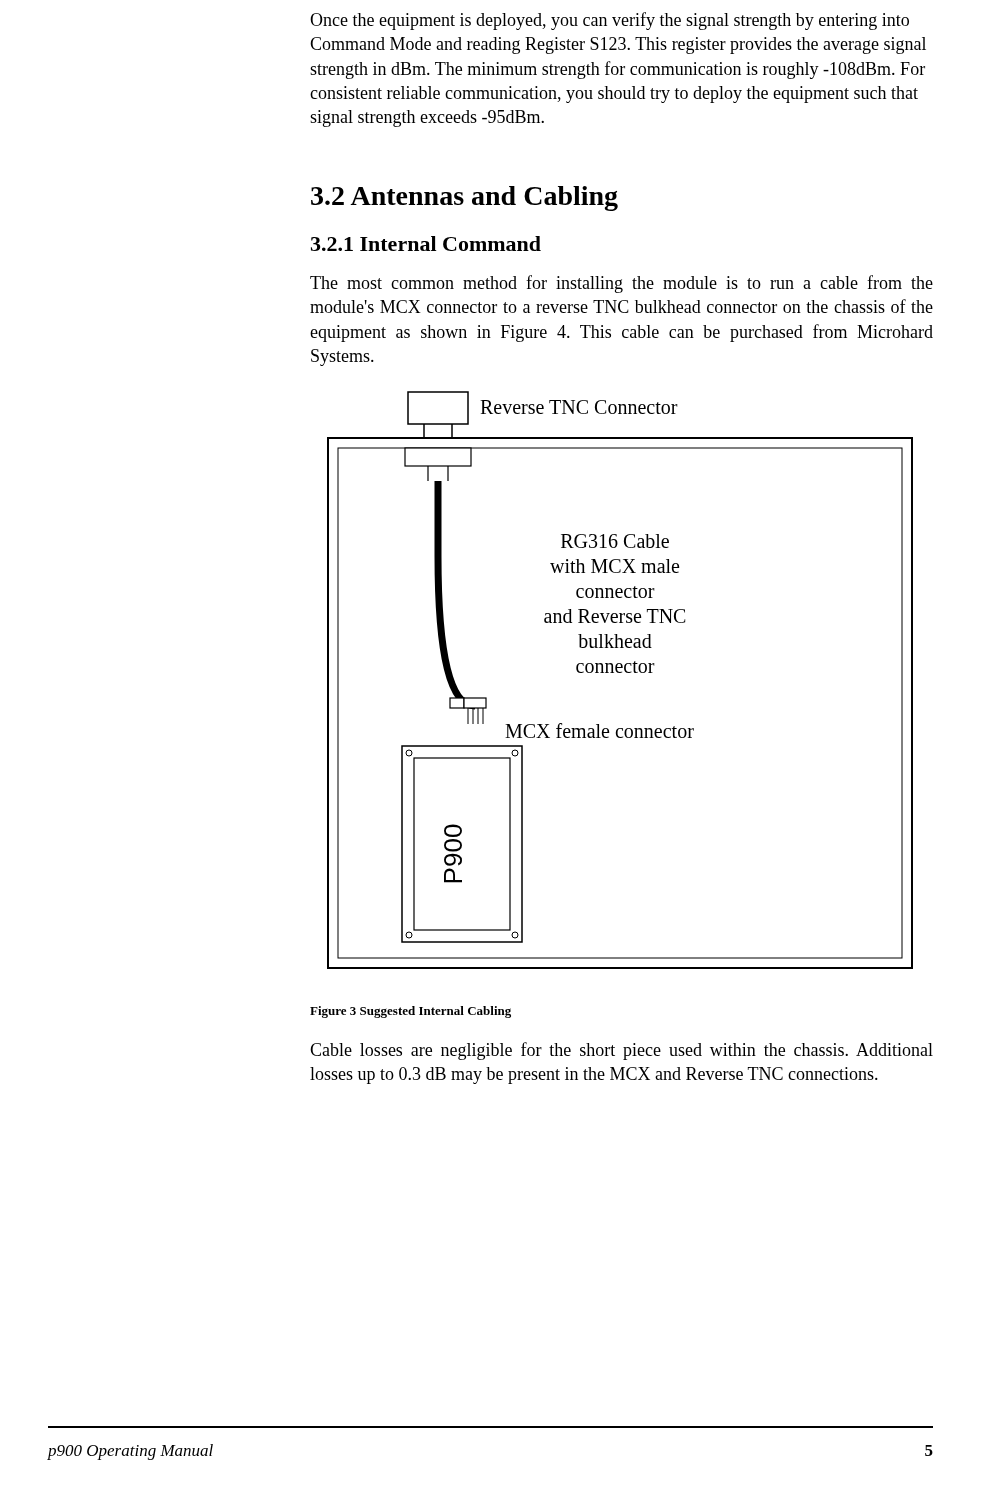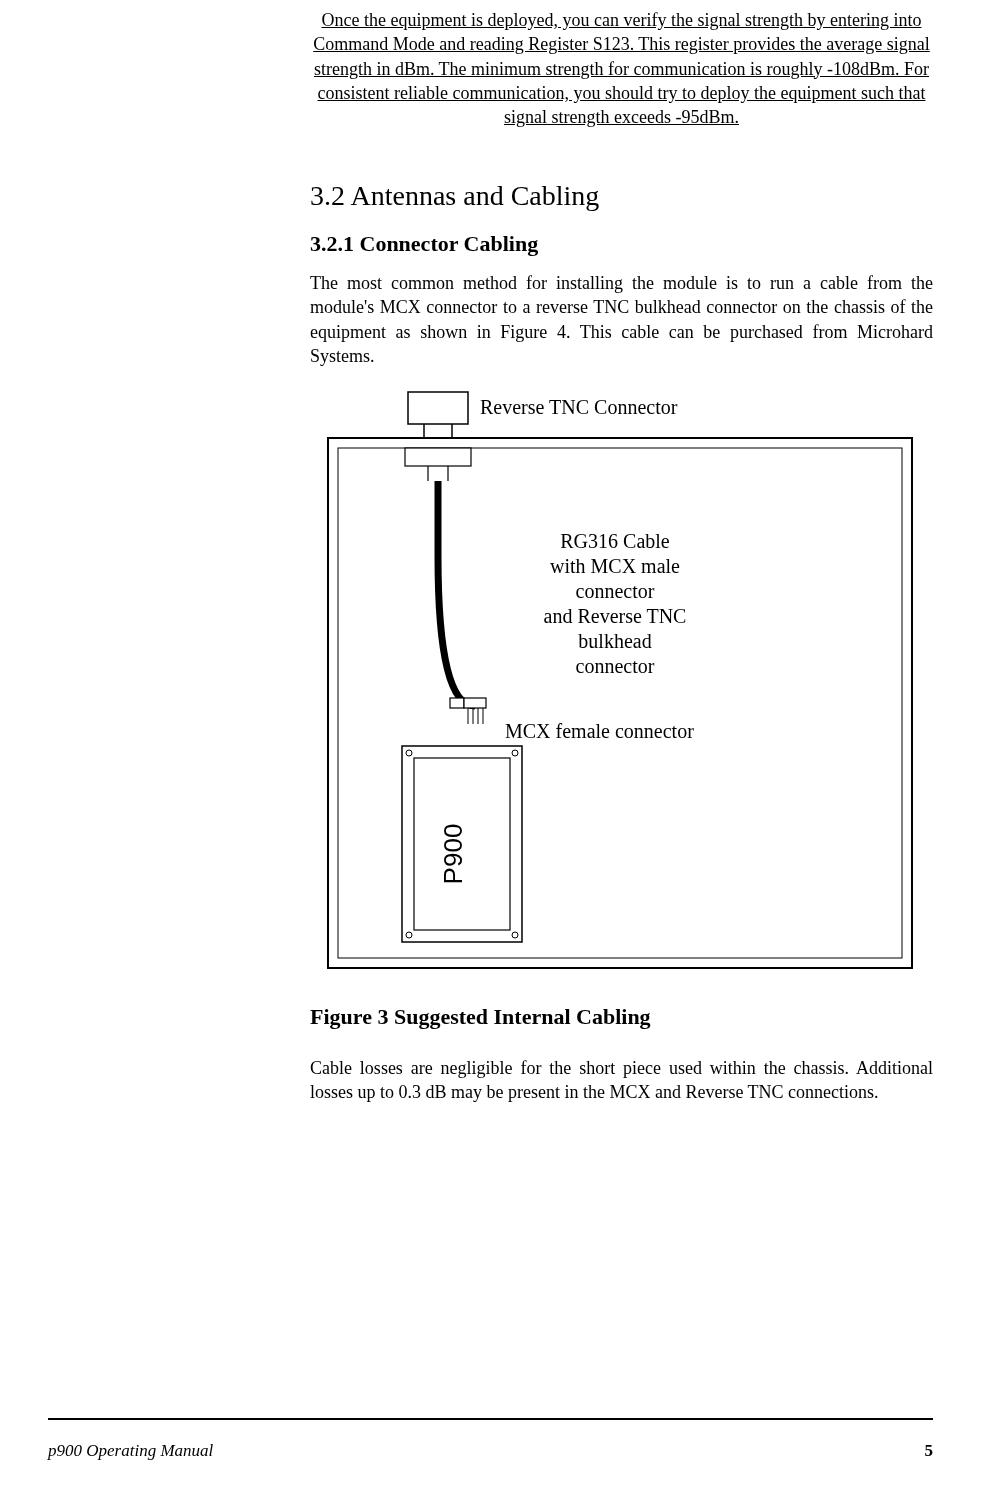--- a/index.html
+++ b/index.html
@@ -14,76 +14,75 @@
       position: relative;
       padding: 0;
     }
     .content {
       position: absolute;
       left: 310px;
       right: 48px;
       top: 8px;
     }
     .para {
-      text-align: center;
+      text-align: left;
       margin-bottom: 22px;
-      text-decoration: underline;
     }
     .para-justify {
       text-align: justify;
       margin-bottom: 18px;
     }
     h2.section {
       font-size: 28px;
-      font-weight: normal;
+      font-weight: bold;
       margin-top: 48px;
       margin-bottom: 4px;
     }
     h3.subsection {
       font-size: 22px;
       font-weight: bold;
       margin-top: 14px;
       margin-bottom: 12px;
     }
     .figure-wrap {
       margin-top: 10px;
       margin-bottom: 28px;
     }
     .figure-caption {
       font-weight: bold;
       margin-top: 26px;
-      margin-bottom: 24px;
-      font-size: 22px;
+      margin-bottom: 18px;
+      font-size: 13px;
     }
     .footer {
       position: absolute;
       left: 48px;
       right: 48px;
       bottom: 32px;
       border-top: 2px solid #000;
-      padding-top: 20px;
+      padding-top: 12px;
       display: flex;
       justify-content: space-between;
       font-size: 17px;
     }
     .footer-left { font-style: italic; }
     .footer-right { font-weight: bold; }
     svg { display: block; }
   </style>
 </head>
 <body>
 
 <div class="content">
 
   <p class="para">Once the equipment is deployed, you can verify the signal strength by entering into Command Mode and reading Register S123.  This register provides the average signal strength in dBm.  The minimum strength for communication is roughly -108dBm.  For consistent reliable communication, you should try to deploy the equipment such that signal strength exceeds -95dBm.</p>
 
   <h2 class="section">3.2   Antennas and Cabling</h2>
 
 
-  <h3 class="subsection">3.2.1    Connector Cabling</h3>
+  <h3 class="subsection">3.2.1    Internal Command</h3>
 
   <p class="para-justify">The most common method for installing the module is to run a cable from the module's MCX connector to a reverse TNC bulkhead connector on the chassis of the equipment as shown in Figure 4.  This cable can be purchased from Microhard Systems.</p>
 
   <div class="figure-wrap">
     <svg width="620" height="590" viewBox="0 0 620 590">
 
       <rect x="98" y="6" width="60" height="32" fill="#fff" stroke="#000" stroke-width="1.5"></rect>
       <text x="170" y="28" font-family="Times New Roman" font-size="20">Reverse TNC Connector</text>
 
       <line x1="114" y1="38" x2="114" y2="52" stroke="#000" stroke-width="1.5"></line>

